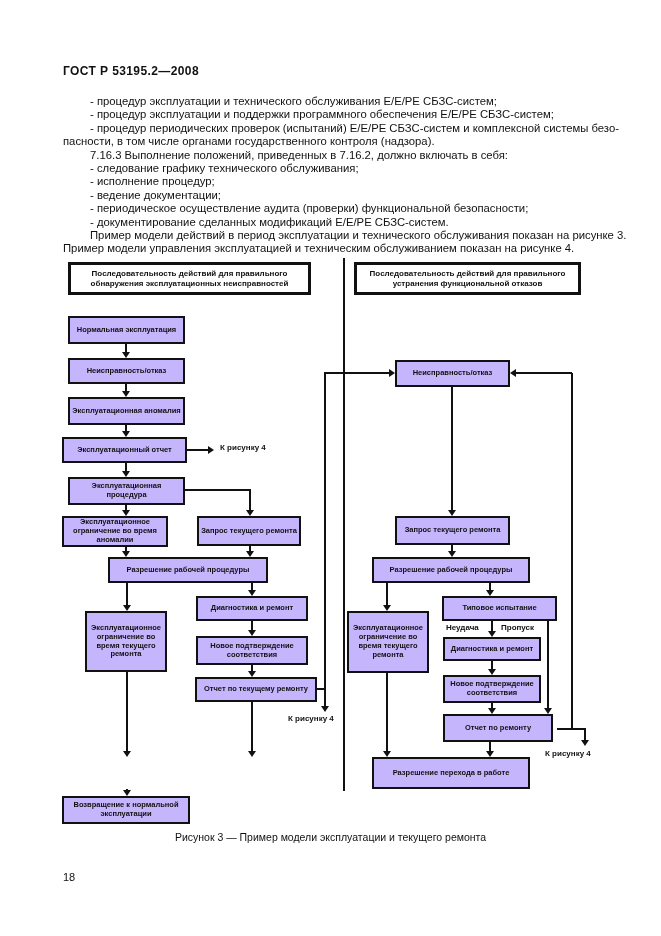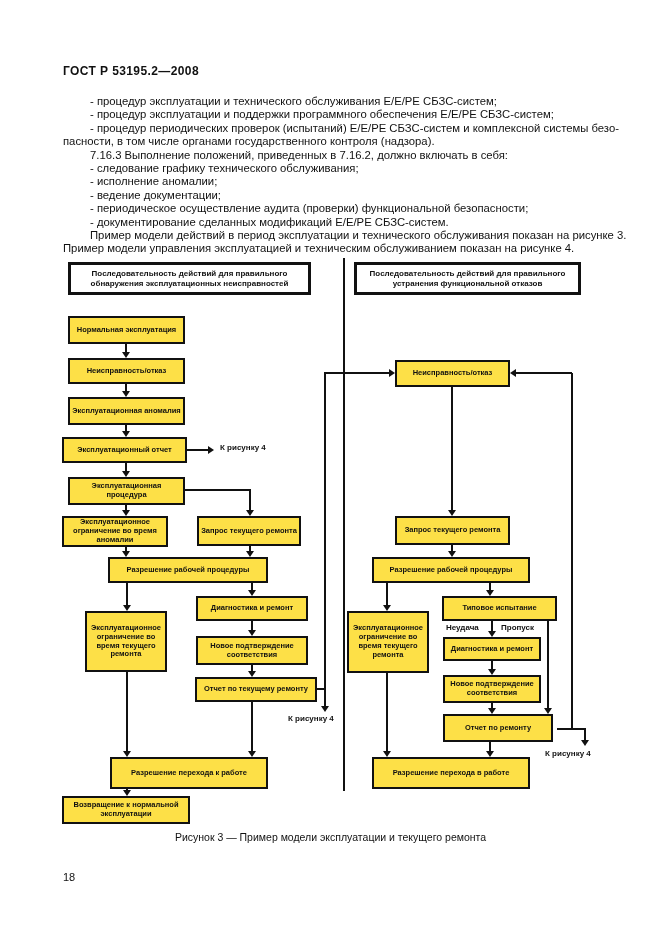--- a/index.html
+++ b/index.html
@@ -4,21 +4,21 @@
 <style>
   html,body{margin:0;padding:0;background:#e8e8e8;}
   .page{position:relative;width:661px;height:936px;background:#ffffff;margin:0 auto;
         font-family:"Liberation Sans",sans-serif;color:#111;overflow:hidden;}
   .doc-number{position:absolute;left:63px;top:64px;font-size:12px;font-weight:bold;letter-spacing:.4px;}
   .body-text{position:absolute;left:63px;top:95px;width:540px;font-size:11.3px;line-height:13.4px;}
   .ln{white-space:nowrap;}
   .ind{padding-left:27px;}
   
   .figure{position:absolute;inset:0;}
-  .fb{position:absolute;border:2px solid #111;background:#fde047;display:flex;align-items:center;justify-content:center;
+  .fb{position:absolute;border:2px solid #111;background:#c4b5fd;display:flex;align-items:center;justify-content:center;
       text-align:center;font-weight:bold;font-size:7.5px;line-height:1.18;padding:1px 2px;box-sizing:border-box;}
   .ft{position:absolute;border:3px solid #111;background:#fff;display:flex;align-items:center;justify-content:center;
       text-align:center;font-weight:bold;font-size:8px;line-height:1.25;padding:1px 4px;box-sizing:border-box;}
   .vl{position:absolute;width:2px;background:#111;}
   .hl{position:absolute;height:2px;background:#111;}
   .ad{position:absolute;width:0;height:0;border-left:4px solid transparent;border-right:4px solid transparent;border-top:6px solid #111;}
   .ar{position:absolute;width:0;height:0;border-top:4px solid transparent;border-bottom:4px solid transparent;border-left:6px solid #111;}
   .al{position:absolute;width:0;height:0;border-top:4px solid transparent;border-bottom:4px solid transparent;border-right:6px solid #111;}
   .fl{position:absolute;font-weight:bold;font-size:8px;white-space:nowrap;}
   .caption{position:absolute;left:0;top:831px;width:661px;text-align:center;font-size:10.5px;}
@@ -31,21 +31,21 @@
 
   <div class="doc-number">ГОСТ Р 53195.2—2008</div>
 
   <div class="body-text">
     <div class="ln ind">- процедур эксплуатации и технического обслуживания Е/Е/РЕ СБЗС-систем;</div>
     <div class="ln ind">- процедур эксплуатации и поддержки программного обеспечения Е/Е/РЕ СБЗС-систем;</div>
     <div class="ln ind">- процедур периодических проверок (испытаний) Е/Е/РЕ СБЗС-систем и комплексной системы безо-</div>
     <div class="ln">пасности, в том числе органами государственного контроля (надзора).</div>
     <div class="ln ind">7.16.3 Выполнение положений, приведенных в 7.16.2, должно включать в себя:</div>
     <div class="ln ind">- следование графику технического обслуживания;</div>
-    <div class="ln ind">- исполнение аномалии;</div>
+    <div class="ln ind">- исполнение процедур;</div>
     <div class="ln ind">- ведение документации;</div>
     <div class="ln ind">- периодическое осуществление аудита (проверки) функциональной безопасности;</div>
     <div class="ln ind">- документирование сделанных модификаций Е/Е/РЕ СБЗС-систем.</div>
     <div class="ln ind">Пример модели действий в период эксплуатации и технического обслуживания показан на рисунке 3.</div>
     <div class="ln">Пример модели управления эксплуатацией и техническим обслуживанием показан на рисунке 4.</div>
   </div>
 
   <div class="figure">
 
     <div class="ft" style="left:68px;top:262px;width:243px;height:33px">Последовательность действий для правильного обнаружения эксплуатационных неисправностей</div>
@@ -58,21 +58,20 @@
     <div class="fb" style="left:62px;top:437px;width:125px;height:26px">Эксплуатационный отчет</div>
     <div class="fb" style="left:68px;top:397px;width:117px;height:28px">Эксплуатационная аномалия</div>
     <div class="fb" style="left:68px;top:477px;width:117px;height:28px">Эксплуатационная процедура</div>
     <div class="fb" style="left:62px;top:516px;width:106px;height:31px">Эксплуатационное ограничение во время аномалии</div>
     <div class="fb" style="left:197px;top:516px;width:104px;height:30px">Запрос текущего ремонта</div>
     <div class="fb" style="left:108px;top:557px;width:160px;height:26px">Разрешение рабочей процедуры</div>
     <div class="fb" style="left:85px;top:611px;width:82px;height:61px">Эксплуатационное ограничение во время текущего ремонта</div>
     <div class="fb" style="left:196px;top:596px;width:112px;height:25px">Диагностика и ремонт</div>
     <div class="fb" style="left:196px;top:636px;width:112px;height:29px">Новое подтверждение соответствия</div>
     <div class="fb" style="left:195px;top:677px;width:122px;height:25px">Отчет по текущему ремонту</div>
-    <div class="fb" style="left:110px;top:757px;width:158px;height:32px">Разрешение перехода к работе</div>
     <div class="fb" style="left:62px;top:796px;width:128px;height:28px">Возвращение к нормальной эксплуатации</div>
 
     <div class="fb" style="left:395px;top:360px;width:115px;height:27px">Неисправность/отказ</div>
     <div class="fb" style="left:395px;top:516px;width:115px;height:29px">Запрос текущего ремонта</div>
     <div class="fb" style="left:372px;top:557px;width:158px;height:26px">Разрешение рабочей процедуры</div>
     <div class="fb" style="left:347px;top:611px;width:82px;height:62px">Эксплуатационное ограничение во время текущего ремонта</div>
     <div class="fb" style="left:442px;top:596px;width:115px;height:25px">Типовое испытание</div>
     <div class="fb" style="left:443px;top:637px;width:98px;height:24px">Диагностика и ремонт</div>
     <div class="fb" style="left:443px;top:675px;width:98px;height:28px">Новое подтверждение соответствия</div>
     <div class="fb" style="left:443px;top:714px;width:110px;height:28px">Отчет по ремонту</div>

